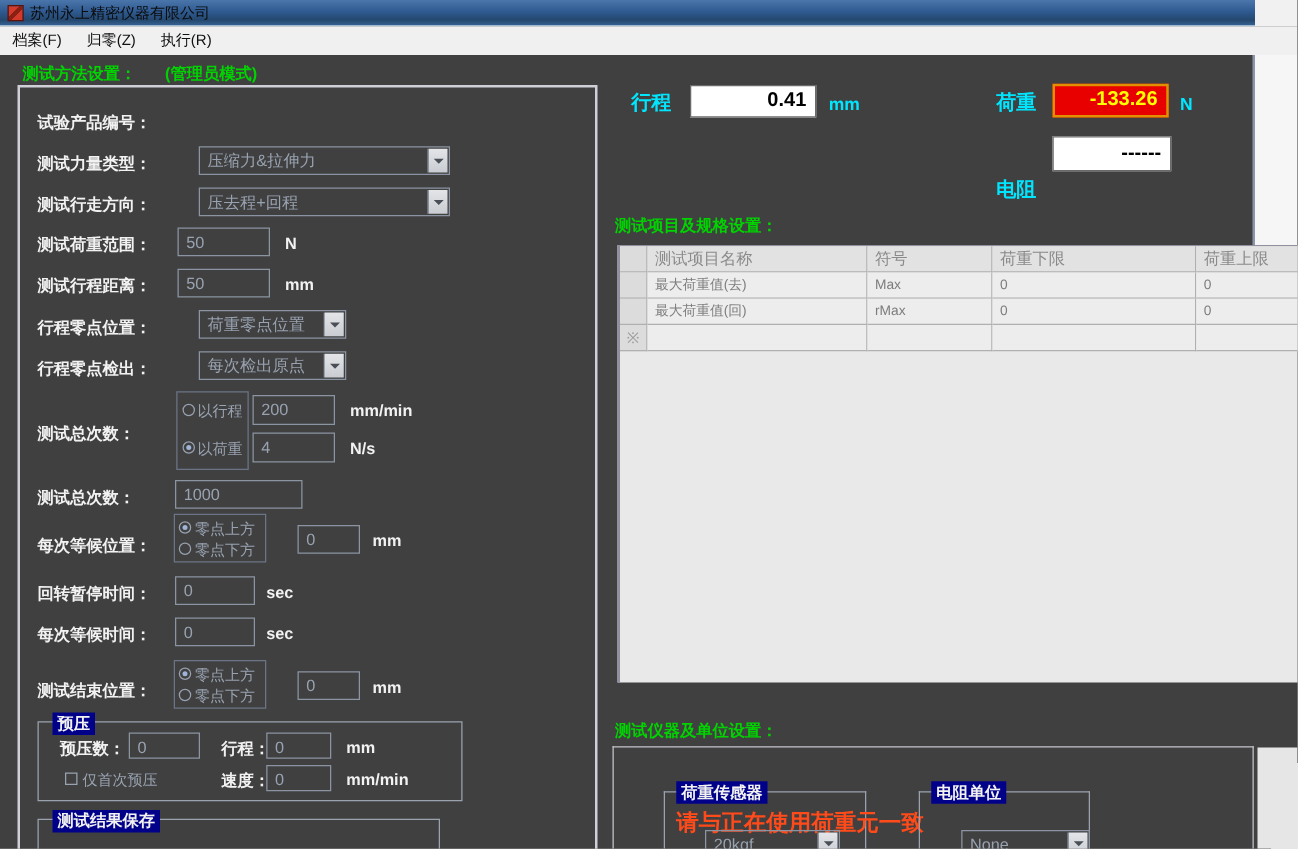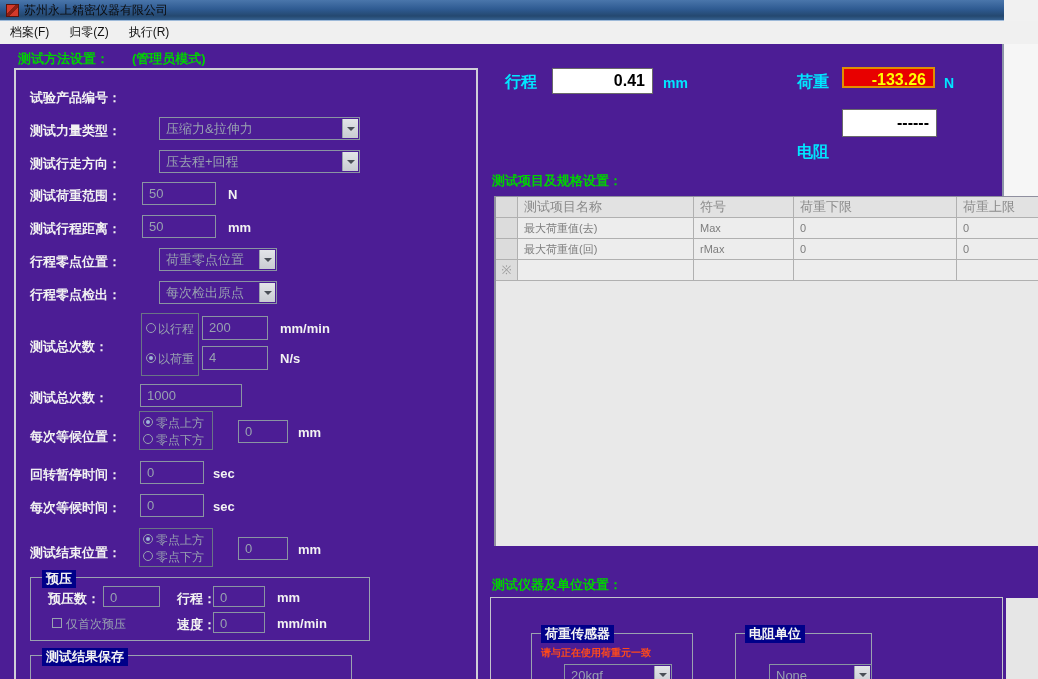--- a/index.html
+++ b/index.html
@@ -1,17 +1,17 @@
 <!DOCTYPE html>
 <html><head>
 <meta charset="utf-8">
 <style>
   * { margin:0; padding:0; box-sizing:border-box; }
   body { font-family:"Liberation Sans", sans-serif; }
-  .screen { position:relative; width:1038px; height:679px; overflow:hidden; background:#4c1d95; }
+  .screen { position:relative; width:1038px; height:679px; overflow:hidden; background:#404040; }
 
   
   .titlebar { position:absolute; left:0; top:0; width:1004px; height:21px;
     background:linear-gradient(180deg,#4a76ab 0%,#2f5b92 45%,#24486f 80%,#35608f 100%);
     border-bottom:1px solid #9db9d8; display:flex; align-items:center; }
   .titlebar-gap { position:absolute; left:1004px; top:0; width:34px; height:21px; background:#f1f1f1; }
   .app-icon { width:13px; height:13px; margin:0 5px 0 6px;
     background:linear-gradient(135deg,#d43a2a 0 40%,#8c1f14 40% 60%,#d43a2a 60% 100%);
     border:1px solid #5c120b; }
   .title-text { color:#0b0b0b; font-size:12px; }
@@ -64,21 +64,21 @@
   .tg-row { position:absolute; left:0; width:100%; height:21px; }
   .tg-cell { position:absolute; top:0; height:21px; border-right:1px solid #b0b0b0; border-bottom:1px solid #b0b0b0;
     font-size:12px; color:#7d7d7d; line-height:20px; padding-left:6px; overflow:hidden; white-space:nowrap; }
   .tg-head { background:#e2e2e2; color:#8a8a8a; font-size:13px; }
   .tg-gutter { background:#dcdcdc; text-align:center; padding-left:0; color:#9a9a9a; }
   .tg-data { background:#ededed; font-size:11px; }
 
   
   .lower-panel { position:absolute; left:490px; top:597px; width:513px; height:82px;
     border:1px solid #c4c4cc; border-bottom:none; }
-  .warn { position:absolute; color:#ff4a1a; font-size:10px; font-weight:bold; white-space:nowrap; }
+  .warn { position:absolute; color:#ff4a1a; font-size:18px; font-weight:bold; white-space:nowrap; }
 </style>
 </head>
 <body>
 
 <div class="screen">
 
   <div class="titlebar">
     <div class="app-icon"></div>
     <div class="title-text">苏州永上精密仪器有限公司</div>
   </div>
@@ -194,21 +194,21 @@
   <div class="unit" style="left:277px; top:616px;">mm/min</div>
 
   <div class="grp" style="left:30px; top:655px; width:322px; height:40px;"></div>
   <div class="grp-label" style="left:42px; top:648px;">测试结果保存</div>
 
   <div class="ro-label" style="left:505px; top:72px;">行程</div>
   <div class="ro-box" style="left:552px; top:68px; width:101px; height:26px; line-height:24px;">0.41</div>
   <div class="ro-unit" style="left:663px; top:75px;">mm</div>
 
   <div class="ro-label" style="left:797px; top:72px;">荷重</div>
-  <div class="ro-box alarm" style="left:842px; top:67px; width:93px; height:21px; line-height:22px;">-133.26</div>
+  <div class="ro-box alarm" style="left:842px; top:67px; width:93px; height:27px; line-height:22px;">-133.26</div>
   <div class="ro-unit" style="left:944px; top:75px;">N</div>
 
   <div class="ro-label" style="left:797px; top:114px;margin-top:28px;">电阻</div>
   <div class="ro-box" style="left:842px; top:109px; width:95px; height:28px; line-height:26px;">------</div>
 
   <div class="green" style="left:492px; top:172px;text-align:center;">测试项目及规格设置：</div>
 
   <div class="table-panel">
 
     <div class="tg-row" style="top:0;">

